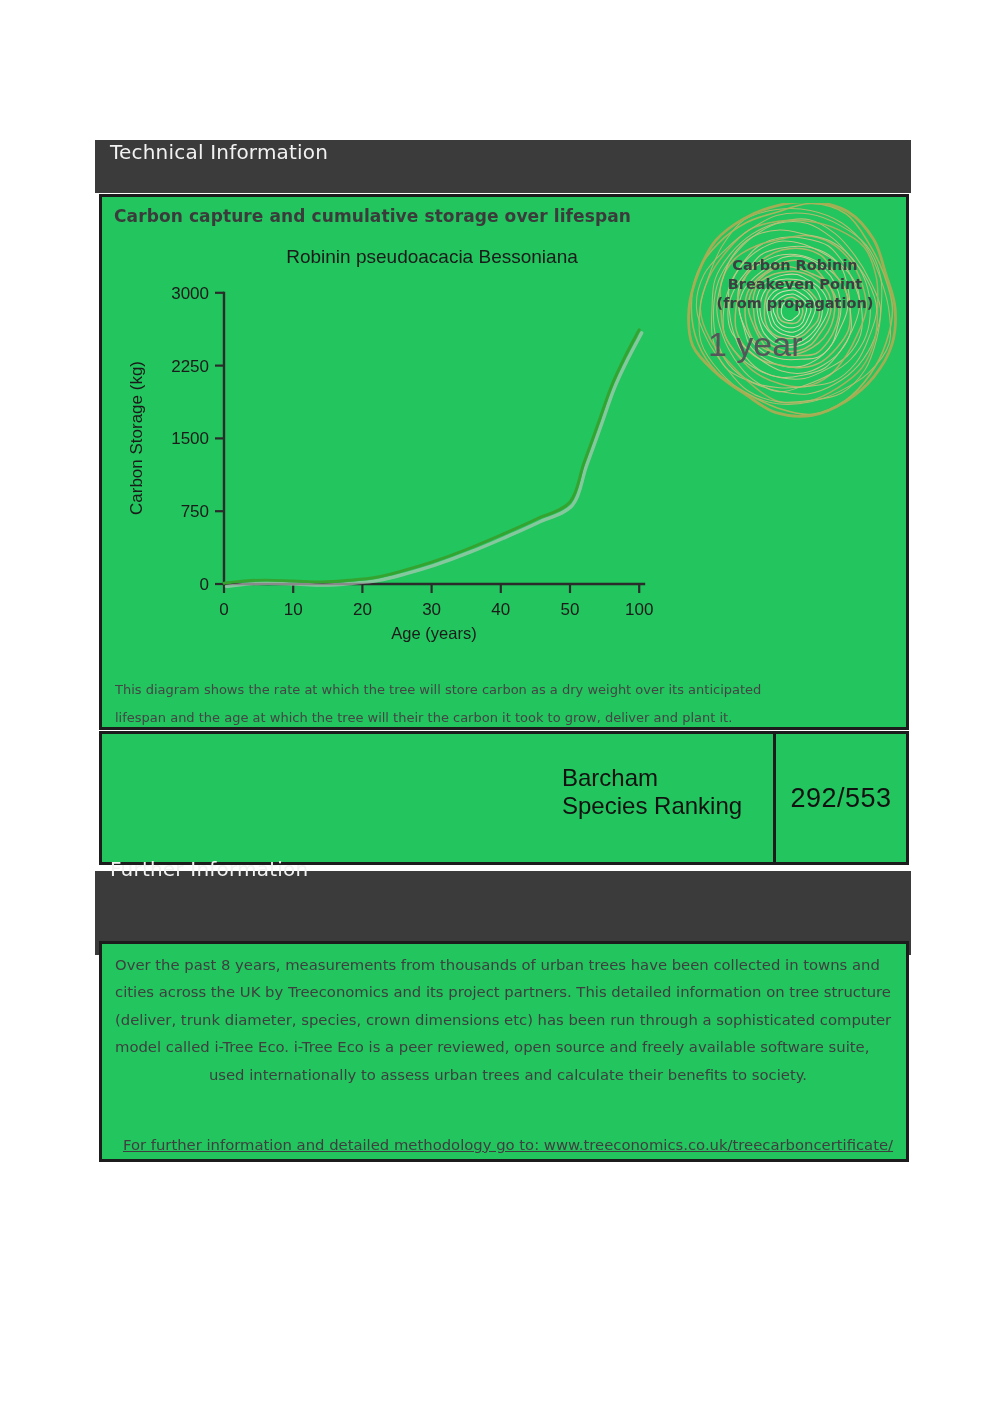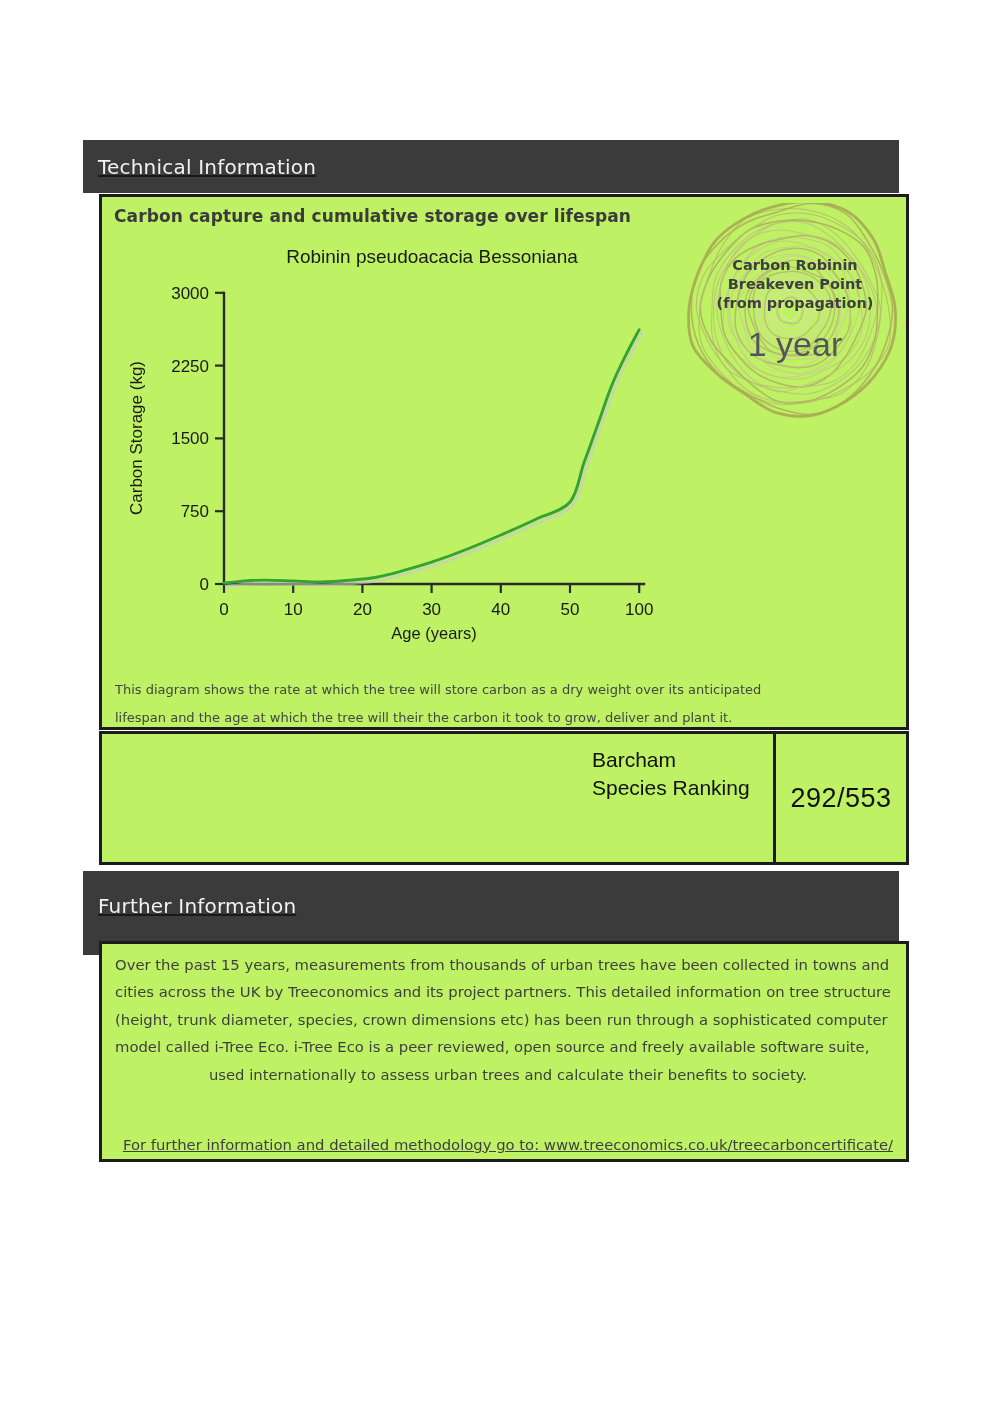--- a/index.html
+++ b/index.html
@@ -2,65 +2,64 @@
 <html><head>
 <meta charset="utf-8">
 <style>
   html,body{margin:0;padding:0;}
   body{
     width:1004px;height:1421px;background:#ffffff;position:relative;
     font-family:"Liberation Sans", sans-serif;color:#1a1a1a;overflow:hidden;
   }
   .page{position:absolute;inset:0;}
   .bar{
-    position:absolute;left:83px;width:816px;background:#3b3b3b;
-    display:flex;align-items:center;text-decoration:underline;
+    position:absolute;left:95px;width:816px;background:#3b3b3b;
+    display:flex;
   }
   .bar .bar-label{
     color:#f2f2f2;font-size:20px;letter-spacing:0.2px;padding-left:15px;
     font-family:"DejaVu Sans","Liberation Sans",sans-serif;
   }
   #tech-bar{top:140px;height:53px;}
   #further-bar{top:871px;height:84px;}
   #further-bar .bar-label{margin-top:-14px;}
   .box{
-    position:absolute;left:99px;width:804px;background:#bef264;
+    position:absolute;left:99px;width:804px;background:#22c55e;
     border:3px solid #1c1c1c;
   }
   #tech-box{top:194px;height:530px;}
   #ranking-box{top:731px;height:128px;}
   #further-box{top:941px;height:215px;}
   .section-subtitle{
     position:absolute;left:12px;top:9px;font-size:17px;font-weight:bold;color:#3b3b3b;
     font-family:"DejaVu Sans","Liberation Sans",sans-serif;letter-spacing:0.1px;
   }
   #chart-svg{position:absolute;left:10px;top:44px;}
   #rings-wrap{position:absolute;left:585px;top:6px;width:216px;height:216px;}
   #rings-svg{position:absolute;left:0;top:0;}
   .badge-text{
     position:absolute;left:3px;top:53px;width:210px;text-align:center;
     font-family:"DejaVu Sans","Liberation Sans",sans-serif;
     font-weight:bold;font-size:14.5px;line-height:19px;color:#3e3e41;
   }
   .badge-value{
-    position:absolute;left:3px;top:122px;width:210px;text-align:center;
+    position:absolute;left:21px;top:122px;width:210px;text-align:left;
     font-size:34px;color:#55555a;font-weight:400;
     font-family:"Liberation Sans",sans-serif;
   }
   .caption{
     position:absolute;left:13px;top:479px;width:788px;
     font-size:13px;line-height:27.5px;color:#454545;white-space:nowrap;
     font-family:"DejaVu Sans","Liberation Sans",sans-serif;
   }
   
   .rank-left{position:absolute;left:0;top:0;bottom:0;width:671px;border-right:3px solid #1c1c1c;}
   .rank-label{
-    position:absolute;left:460px;top:12px;font-size:21px;line-height:28px;color:#111;
+    position:absolute;left:460px;top:30px;font-size:24px;line-height:28px;color:#111;
     font-family:"Liberation Sans",sans-serif;
-    margin-left:30px;
   }
   .rank-right{
     position:absolute;left:674px;top:0;bottom:0;right:0;
     display:flex;align-items:center;justify-content:center;
     font-size:27px;color:#111;letter-spacing:0.5px;
   }
   
   .further-text{
     position:absolute;left:13px;top:7px;width:786px;
     font-size:14.8px;line-height:27.4px;color:#3f3f3f;
@@ -169,22 +168,22 @@
     </div>
     <div class="rank-right">292/553</div>
   </div>
 
   <div class="bar" id="further-bar">
     <span class="bar-label">Further Information</span>
   </div>
 
   <div class="box" id="further-box">
     <div class="further-text">
-      <div class="jline">Over the past 15 years, measurements from thousands of urban trees have been collected in towns and</div>
+      <div class="jline">Over the past 8 years, measurements from thousands of urban trees have been collected in towns and</div>
       <div class="jline">cities across the UK by Treeconomics and its project partners. This detailed information on tree structure</div>
-      <div class="jline">(height, trunk diameter, species, crown dimensions etc) has been run through a sophisticated computer</div>
+      <div class="jline">(deliver, trunk diameter, species, crown dimensions etc) has been run through a sophisticated computer</div>
       <div class="jline">model called i-Tree Eco. i-Tree Eco is a peer reviewed, open source and freely available software suite,</div>
       <div class="lline">used internationally to assess urban trees and calculate their benefits to society.</div>
       <div class="lline link-line">For further information and detailed methodology go to: www.treeconomics.co.uk/treecarboncertificate/</div>
     </div>
   </div>
 
 </div>
 
 </body></html>

